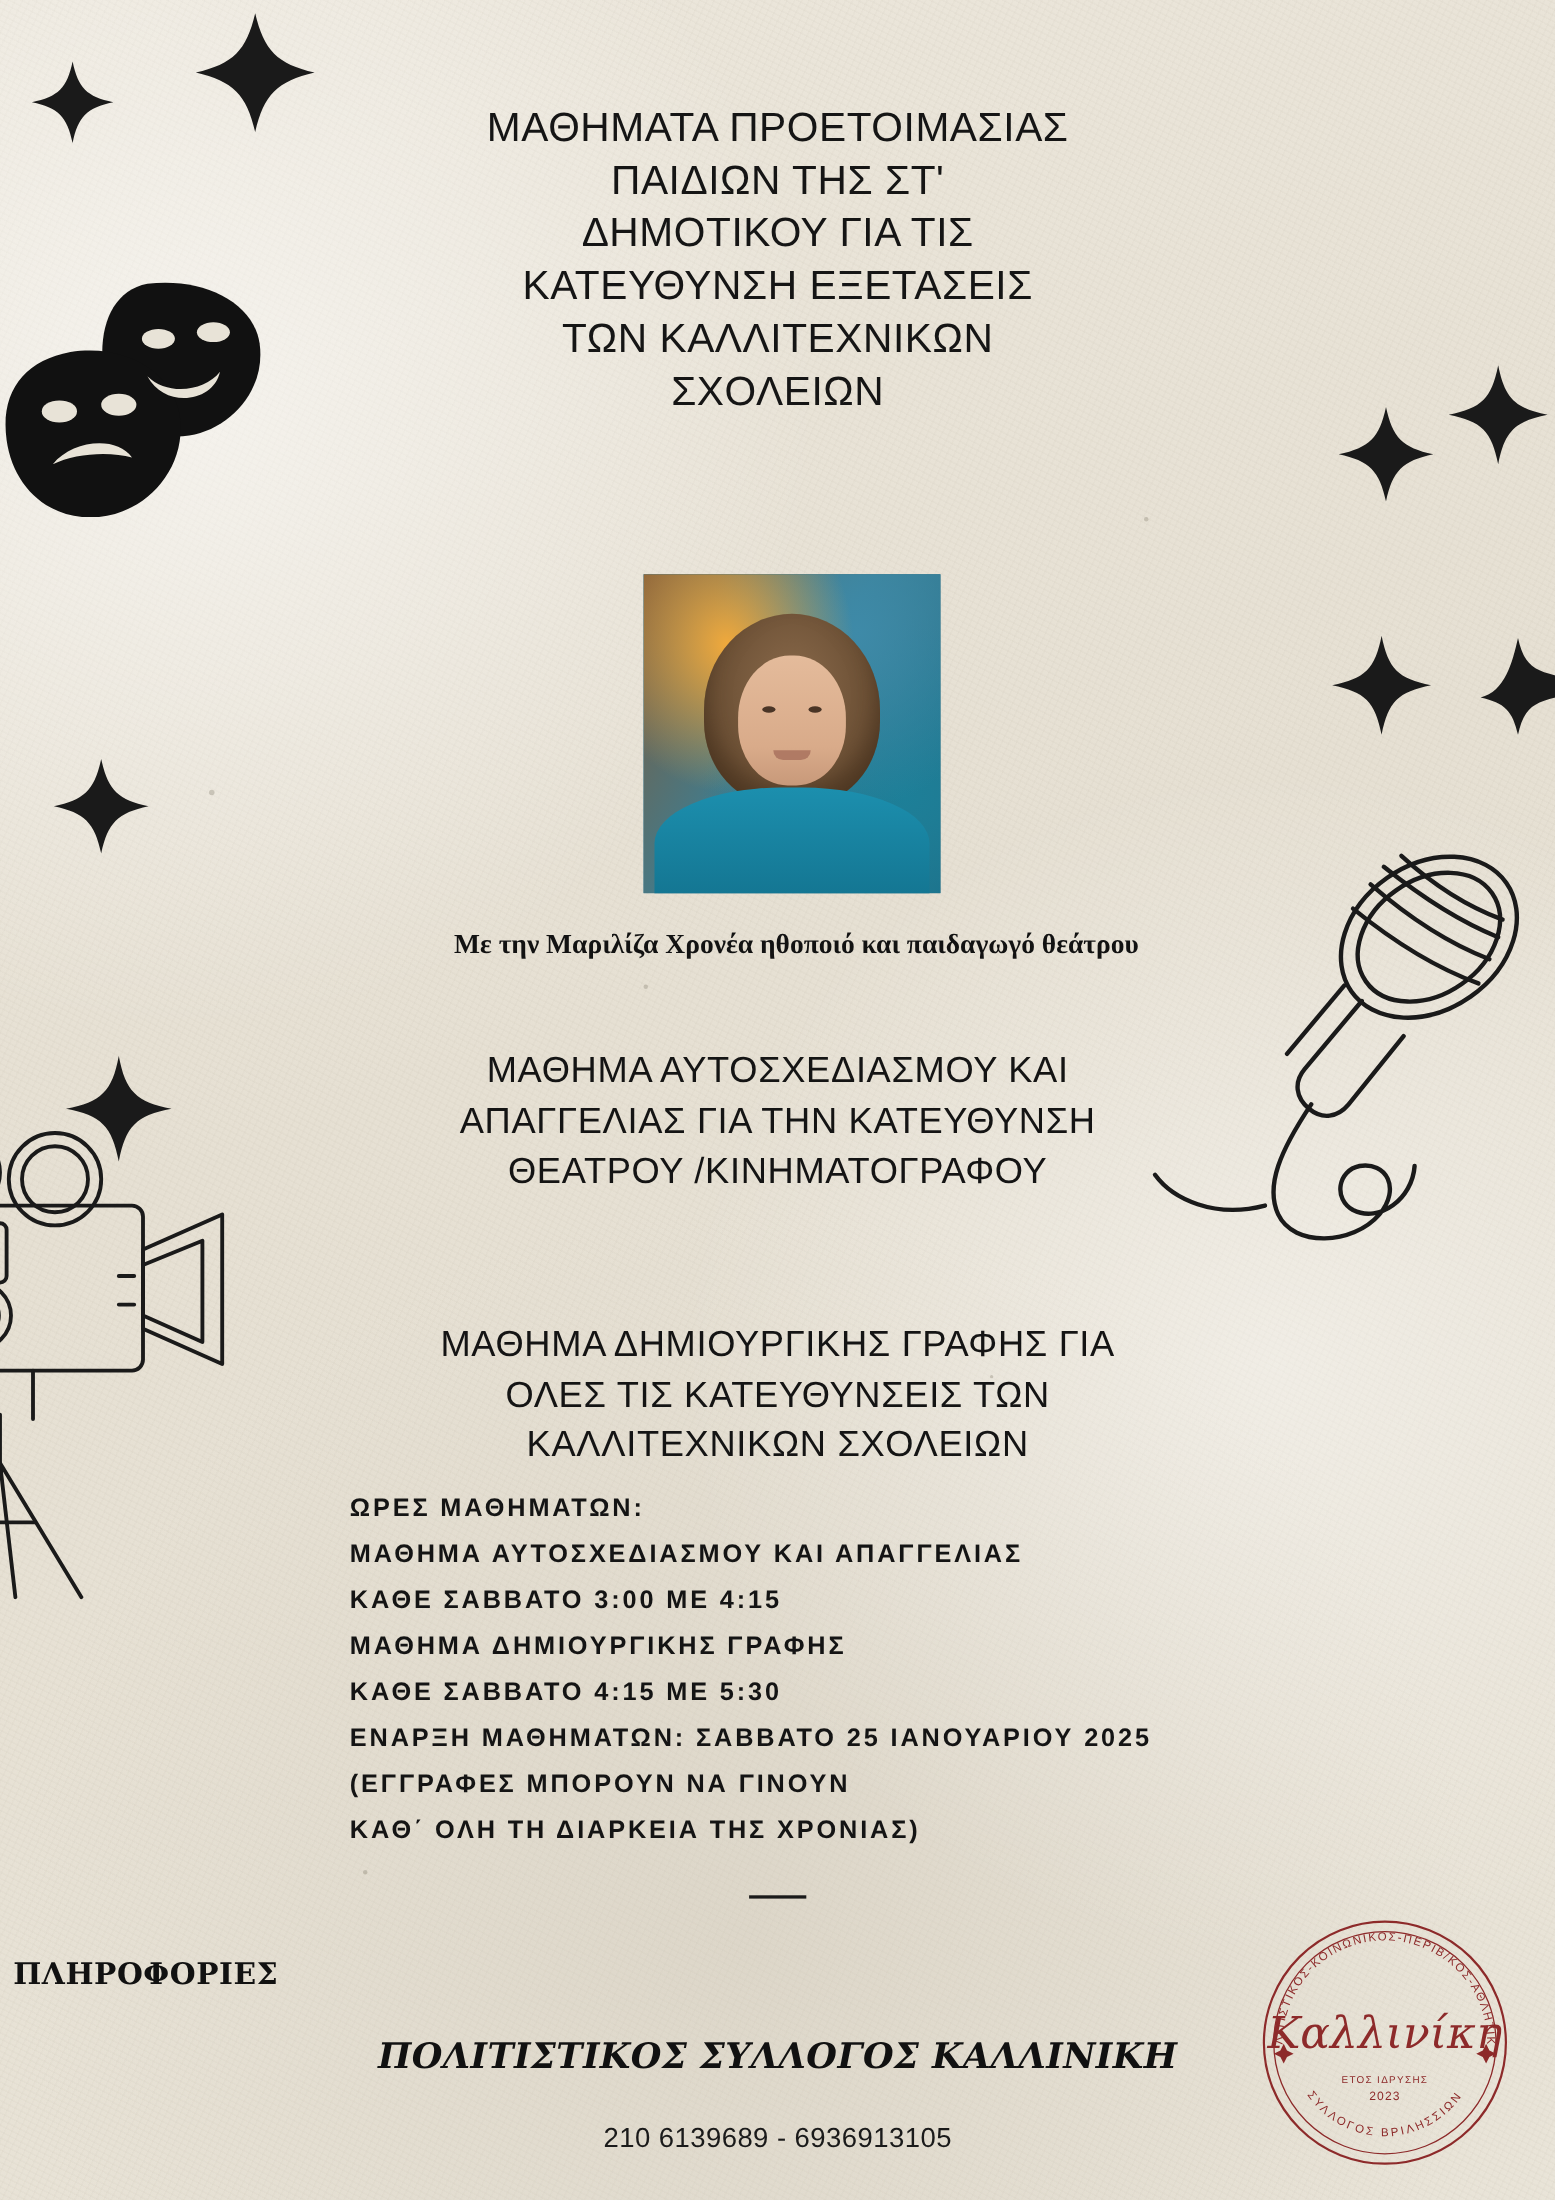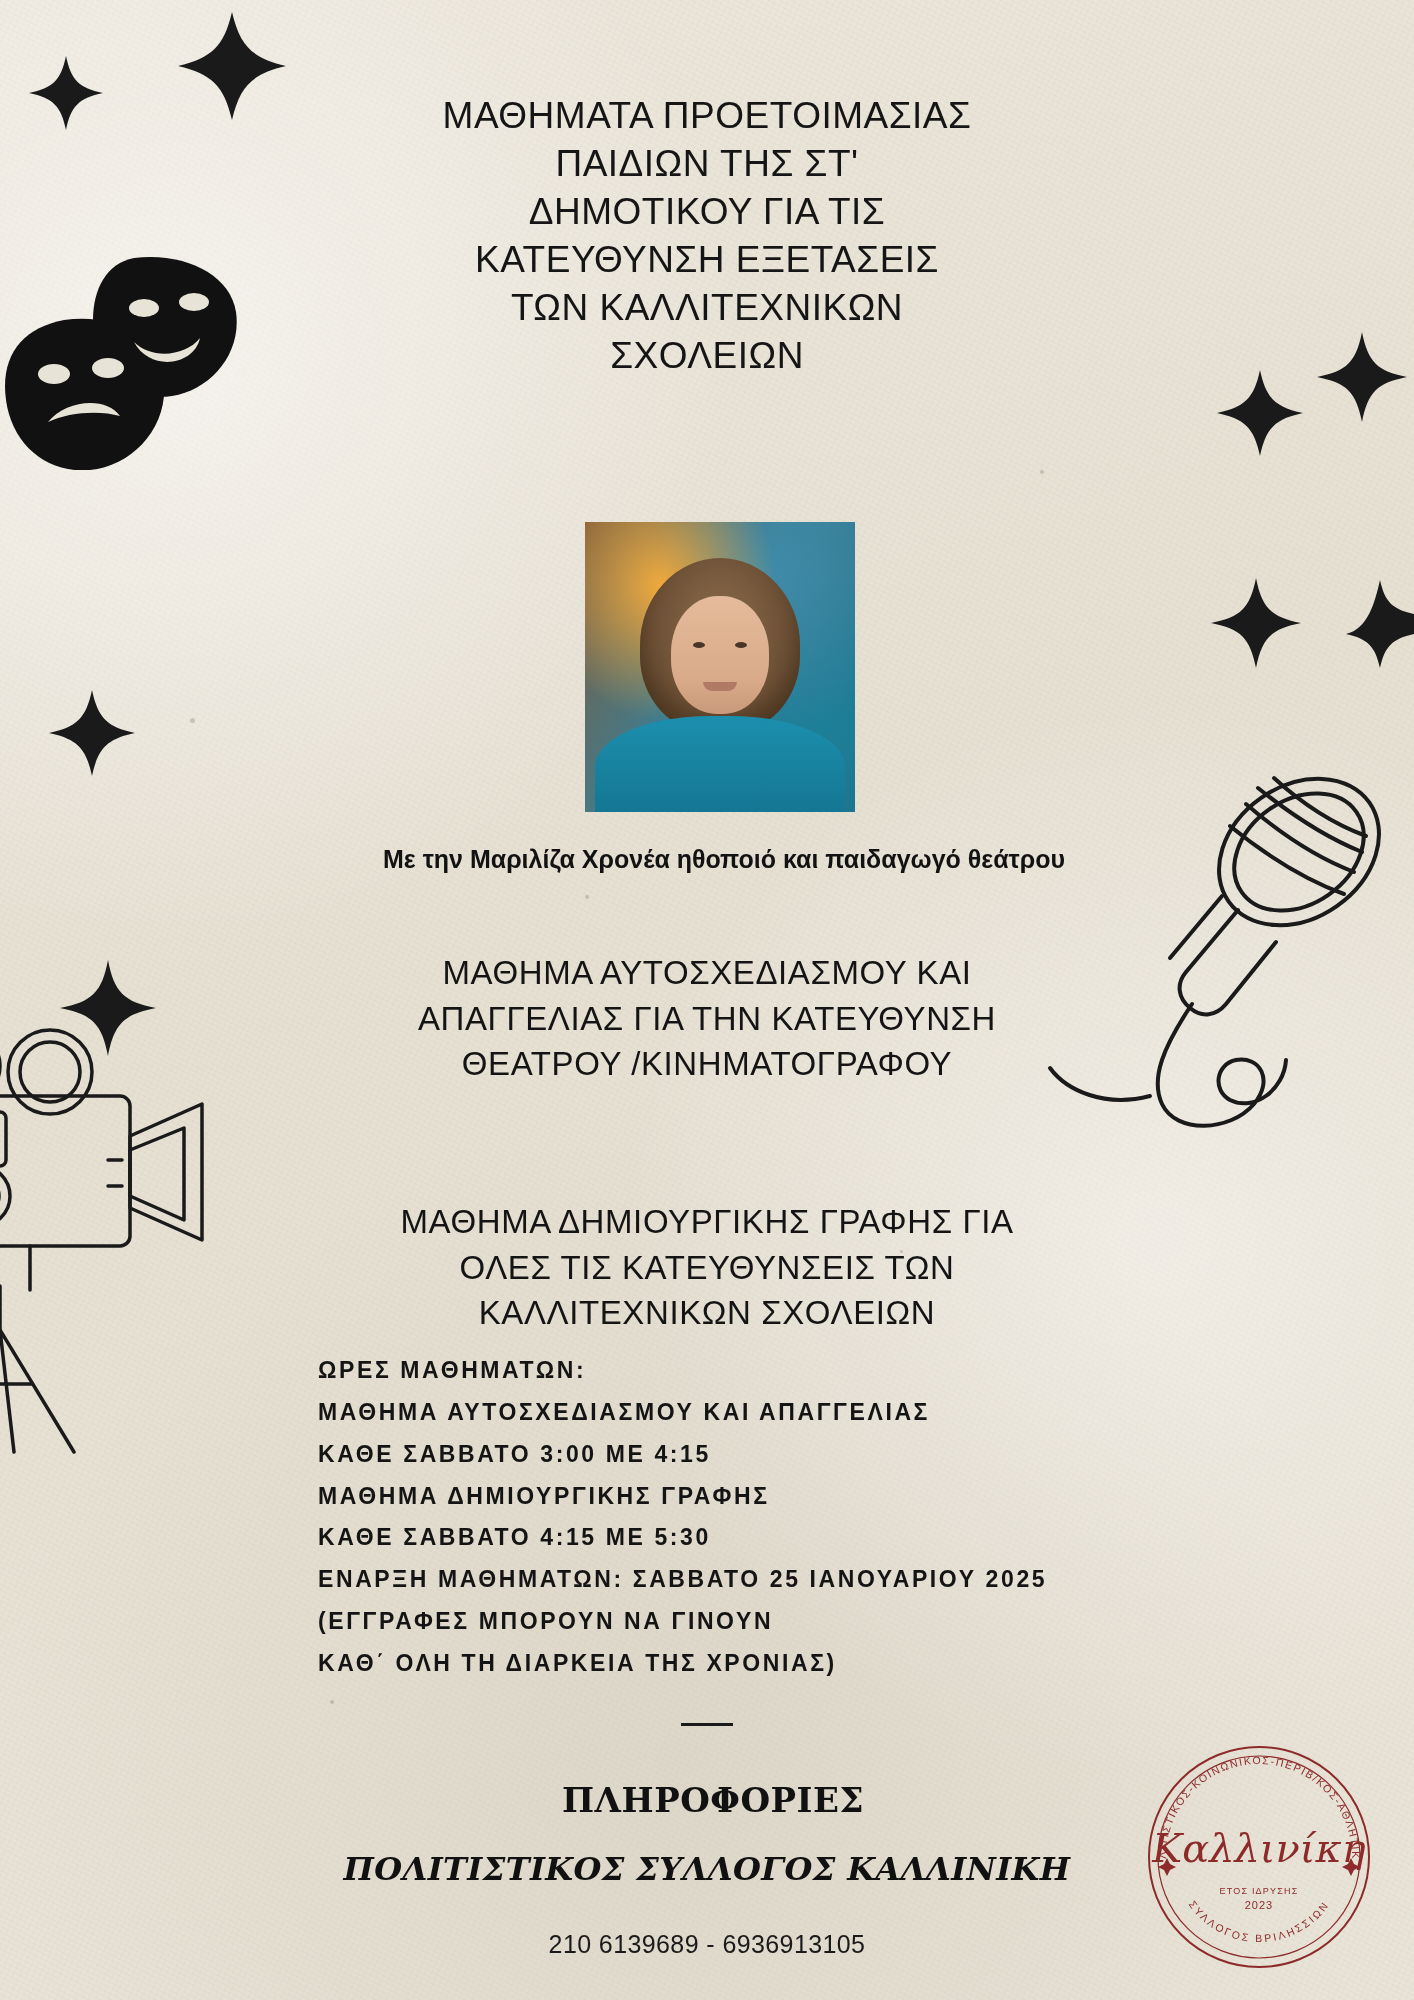--- a/index.html
+++ b/index.html
@@ -124,21 +124,21 @@
     width: 250px; height: 110px;
     border-radius: 46% 46% 0 0;
     background: linear-gradient(180deg, #1c8fae 0%, #13738f 100%);
   }
 
   .credit {
     position: absolute;
     top: 845px;
     left: 0; right: 0;
     text-align: center;
-    font-family: Liberation Sans, sans-serif;
+    font-family: Liberation Serif, serif;
     font-weight: 700;
     font-size: 25px;
     color: #121212;
     padding-left: 34px;
   }
 
   .course-block {
     position: absolute;
     left: 0; right: 0;
     text-align: center;
@@ -170,24 +170,23 @@
     transform: translateX(-50%);
     width: 52px;
     height: 3px;
     background: #1a1a1a;
   }
 
   .info-head {
     position: absolute;
     top: 1780px;
     left: 12px; right: 0;
-    text-align: center;
     font-family: "DejaVu Serif", serif;
     font-weight: 700;
-    font-size: 34px;
+    font-size: 27px;
     letter-spacing: 0.5px;
   }
   .org {
     position: absolute;
     top: 1850px;
     left: 0; right: 0;
     text-align: center;
     font-family: "DejaVu Serif", serif;
     font-weight: 700;
     font-size: 32px;

